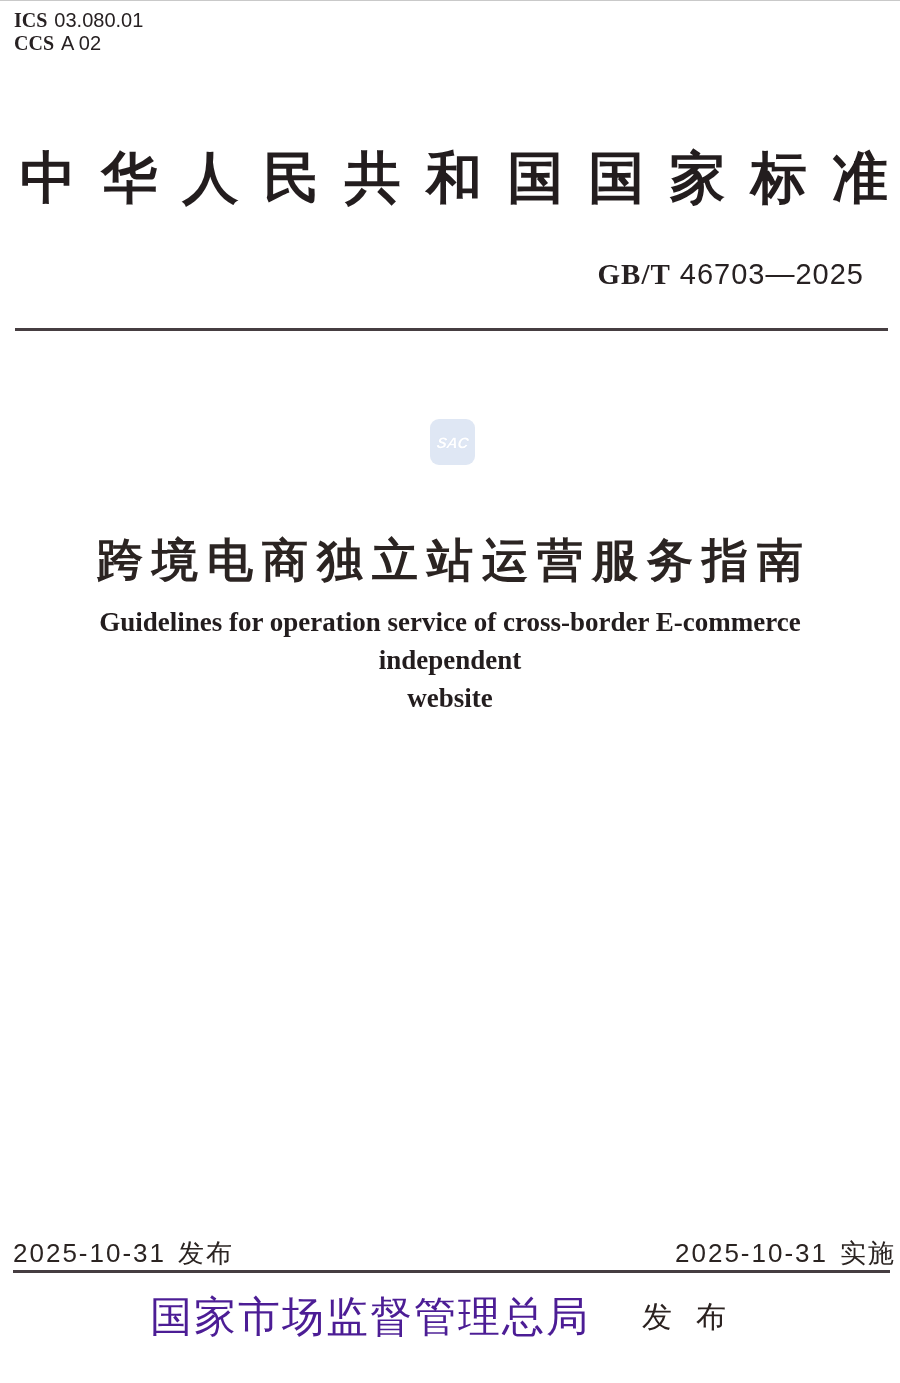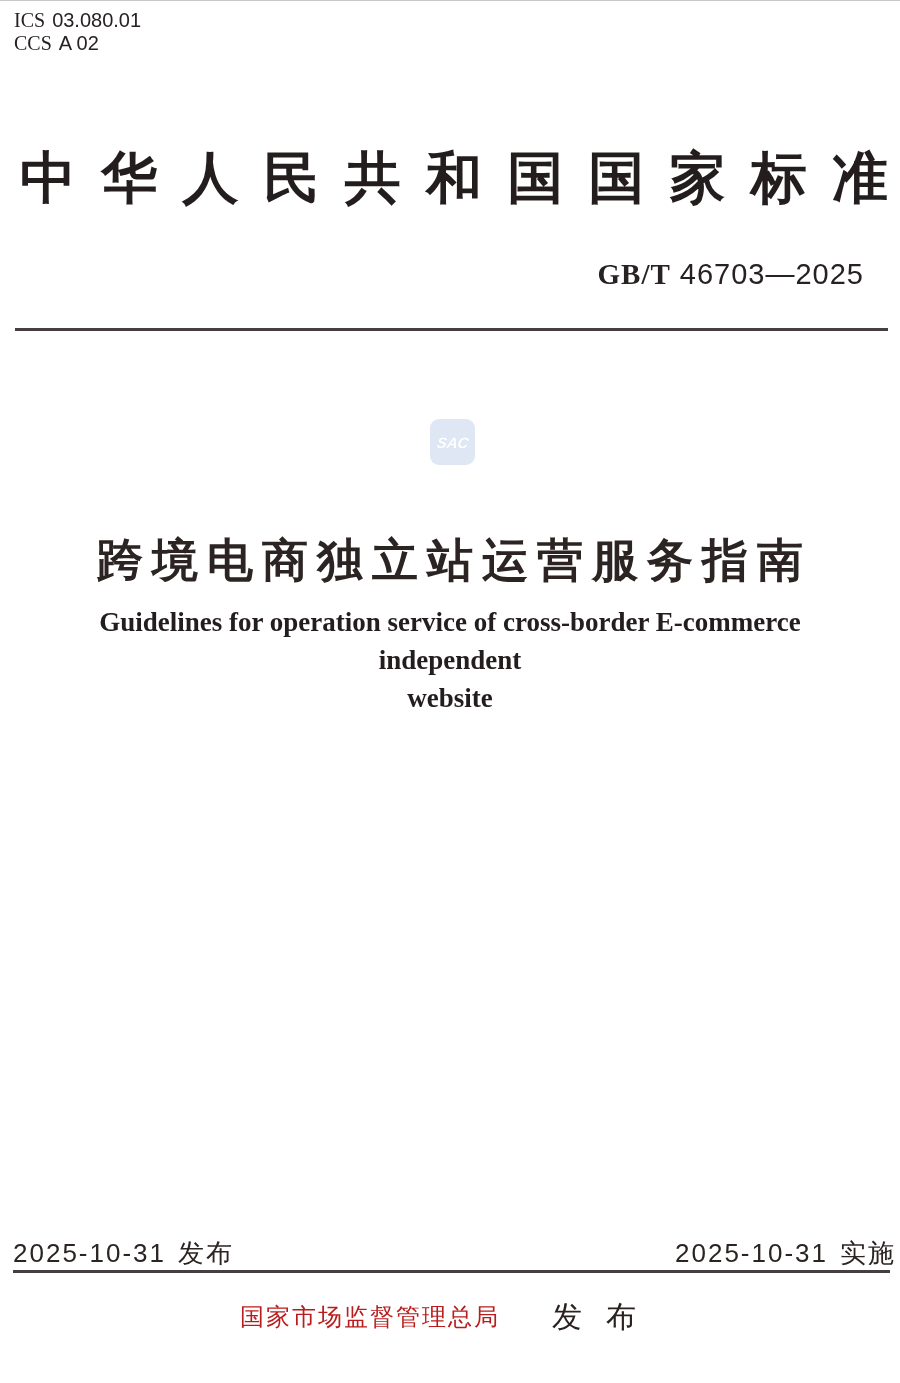--- a/index.html
+++ b/index.html
@@ -9,21 +9,21 @@
     width:900px; height:1383px;
     margin:0 auto;
     background:#ffffff;
     color:#272122;
     overflow:hidden;
     border-top:1px solid #c9c9c9;
     font-family:"Liberation Sans", sans-serif;
   }
   
   .ics-block { position:absolute; left:14px; top:8px; font-size:20px; line-height:23px; }
-  .ics-label { font-family:"Liberation Serif", serif; font-weight:normal; }
+  .ics-label { font-family:"Liberation Serif", serif; font-weight:bold; }
   .ics-value { font-family:"Liberation Sans", sans-serif; margin-left:7px;text-align:center; }
   
   .gb-logo { position:absolute; left:618px; top:4px; width:214px; height:114px; }
   
   .national-title {
     position:absolute; left:20px; right:12px; top:146px;
     display:flex; justify-content:space-between;
     font-family:"Liberation Serif", serif; font-weight:bold;
     font-size:56px; line-height:62px; color:#231d1e;
   }
@@ -71,22 +71,22 @@
     white-space:nowrap;
   }
   .date-label { margin-left:12px; }
   
   .publisher-row {
     position:absolute; left:0; right:0; top:1296px;
     display:flex; justify-content:center; align-items:center; gap:28px;
   }
   .pub-names {
     font-family:"Liberation Serif", serif;
-    font-size:24px; line-height:41px; letter-spacing:2px;
-    color:#b91c1c; text-align:center; white-space:nowrap;
+    font-size:42px; line-height:41px; letter-spacing:2px;
+    color:#4c1d95; text-align:center; white-space:nowrap;
   }
   .publish-label {
     font-family:"Liberation Serif", serif;
     font-size:30px; letter-spacing:24px; text-indent:24px;
     color:#2b2220; white-space:nowrap;
   }
 </style>
 </head>
 <body>
 

